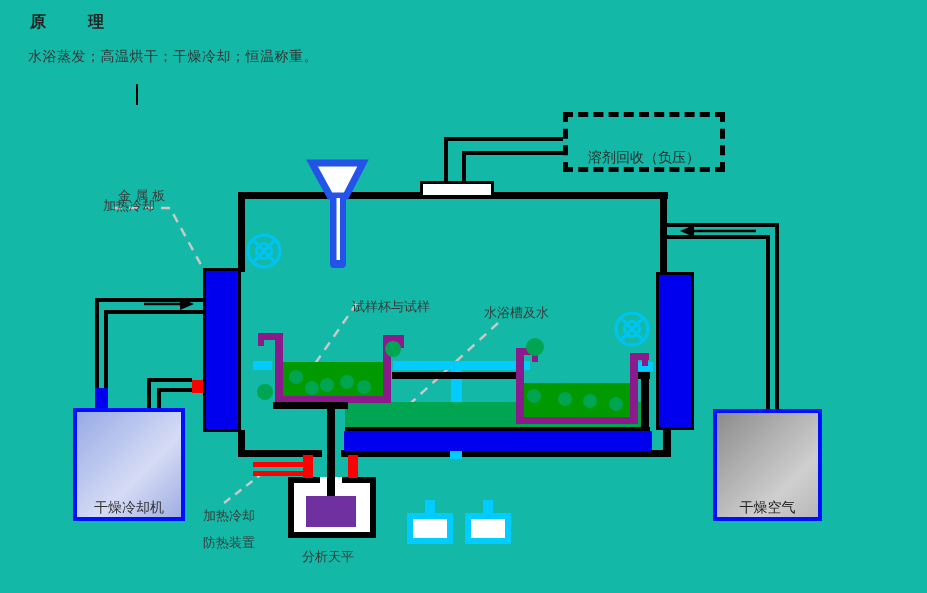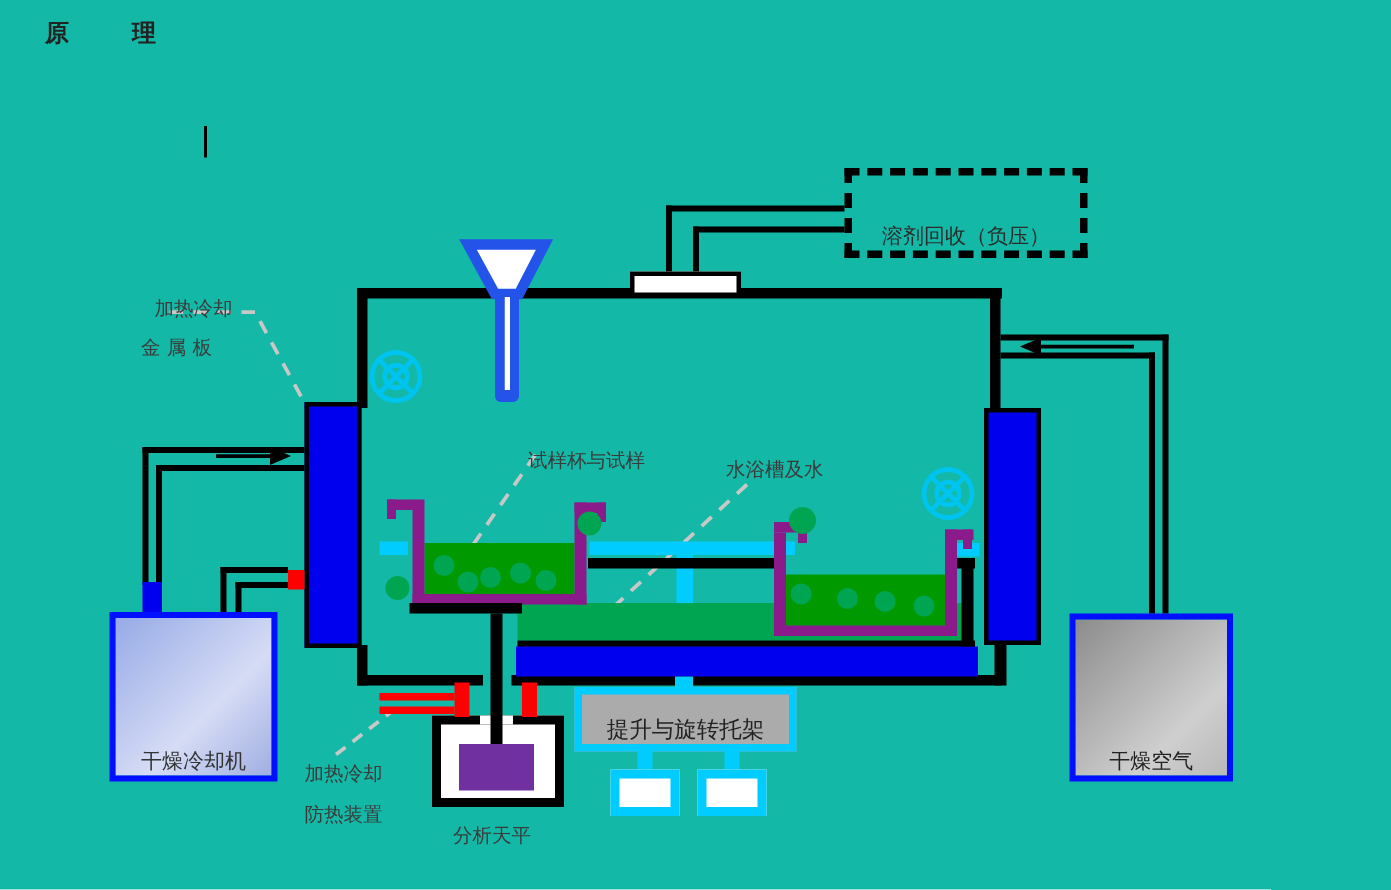--- a/index.html
+++ b/index.html
@@ -15,20 +15,21 @@
   .red{position:absolute;background:#FF0000;}
   .blue{position:absolute;background:#0000EE;}
   svg{position:absolute;overflow:visible;}
 </style>
 </head>
 <body>
 
 <div id="stage">
 
   <div class="a" style="left:30px;top:12px;font-size:16px;font-weight:bold;letter-spacing:13px;color:#222;">原　理</div>
+  <div class="a" style="left:28px;top:48px;font-size:14px;color:#333;letter-spacing:0.5px;">水浴蒸发；高温烘干；干燥冷却；恒温称重。</div>
   <div class="k" style="left:136px;top:84px;width:2px;height:21px;"></div>
 
   <svg width="927" height="593" style="left:0;top:0;">
     <polyline points="113,208 170,208 218,296" fill="none" stroke="#C8C8C8" stroke-width="2.5" stroke-dasharray="9 7"></polyline>
     <line x1="357" y1="303" x2="310" y2="371" stroke="#C8C8C8" stroke-width="2.5" stroke-dasharray="9 7"></line>
     <line x1="498" y1="323" x2="401" y2="412" stroke="#C8C8C8" stroke-width="2.5" stroke-dasharray="9 7"></line>
     <line x1="224" y1="503" x2="268" y2="469" stroke="#C8C8C8" stroke-width="2.5" stroke-dasharray="8 6"></line>
   </svg>
 
   <div class="k" style="left:238px;top:192px;width:430px;height:7px;"></div>
@@ -153,29 +154,26 @@
        background:linear-gradient(135deg,#8C8C8C 0%,#CFCFCF 70%,#B8B8B8 100%);font-size:14px;color:#222;">
     <span>干燥空气</span>
   </div>
 
   <div class="a ctr" style="left:73px;top:408px;width:112px;height:113px;border:4px solid #0010FF;box-sizing:border-box;
        background:linear-gradient(135deg,#96AAE6 0%,#D6DCF5 60%,#A0AEE2 100%);font-size:14px;color:#333;">
     <span>干燥冷却机</span>
   </div>
 
   <div class="cy" style="left:450px;top:451px;width:12px;height:8px;"></div>
-  <div class="a ctr" style="left:383px;top:458px;width:148px;height:43px;border:5px solid #00CCFF;box-sizing:border-box;background:#ABABAB;font-size:15px;color:#222;">
-    <span>提升与旋转托架</span>
-  </div>
   <div class="cy" style="left:425px;top:500px;width:10px;height:14px;"></div>
   <div class="cy" style="left:483px;top:500px;width:10px;height:14px;"></div>
   <div class="a" style="left:407px;top:513px;width:46px;height:31px;border:6px solid #00CCFF;box-sizing:border-box;background:#fff;"></div>
   <div class="a" style="left:465px;top:513px;width:46px;height:31px;border:6px solid #00CCFF;box-sizing:border-box;background:#fff;"></div>
 
   <div class="lbl" style="left:103px;top:162px;margin-top:35px;">加热冷却</div>
-  <div class="lbl" style="left:94px;top:187px;margin-top:36px;">金 属 板</div>
+  <div class="lbl" style="left:118px;top:187px;">金 属 板</div>
   <div class="lbl" style="left:352px;top:298px;">试样杯与试样</div>
   <div class="lbl" style="left:484px;top:304px;">水浴槽及水</div>
   <div class="lbl" style="left:203px;top:507px;">加热冷却</div>
   <div class="lbl" style="left:203px;top:534px;">防热装置</div>
   <div class="lbl" style="left:302px;top:548px;">分析天平</div>
 
 </div>
 
 </body></html>

